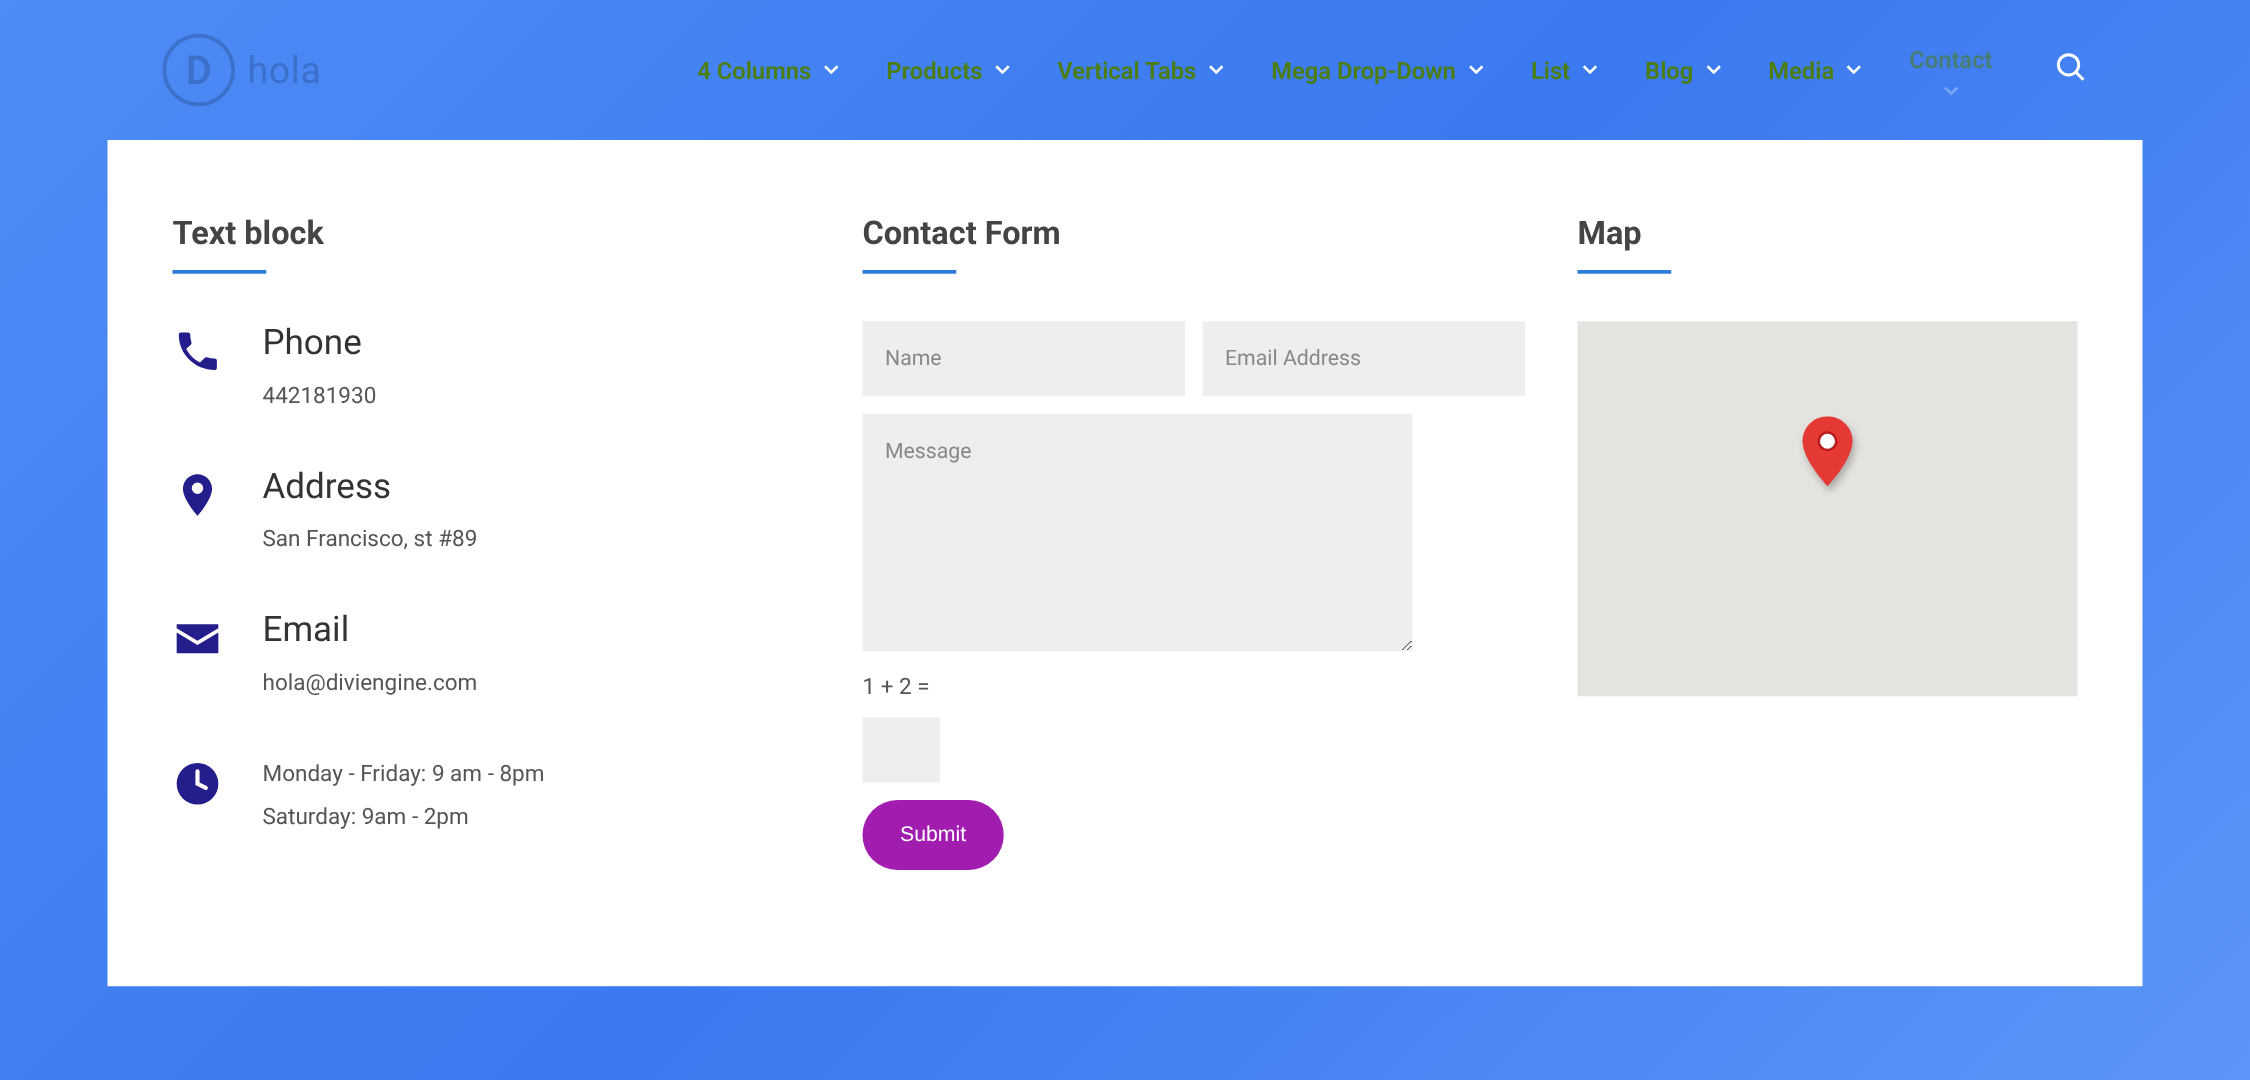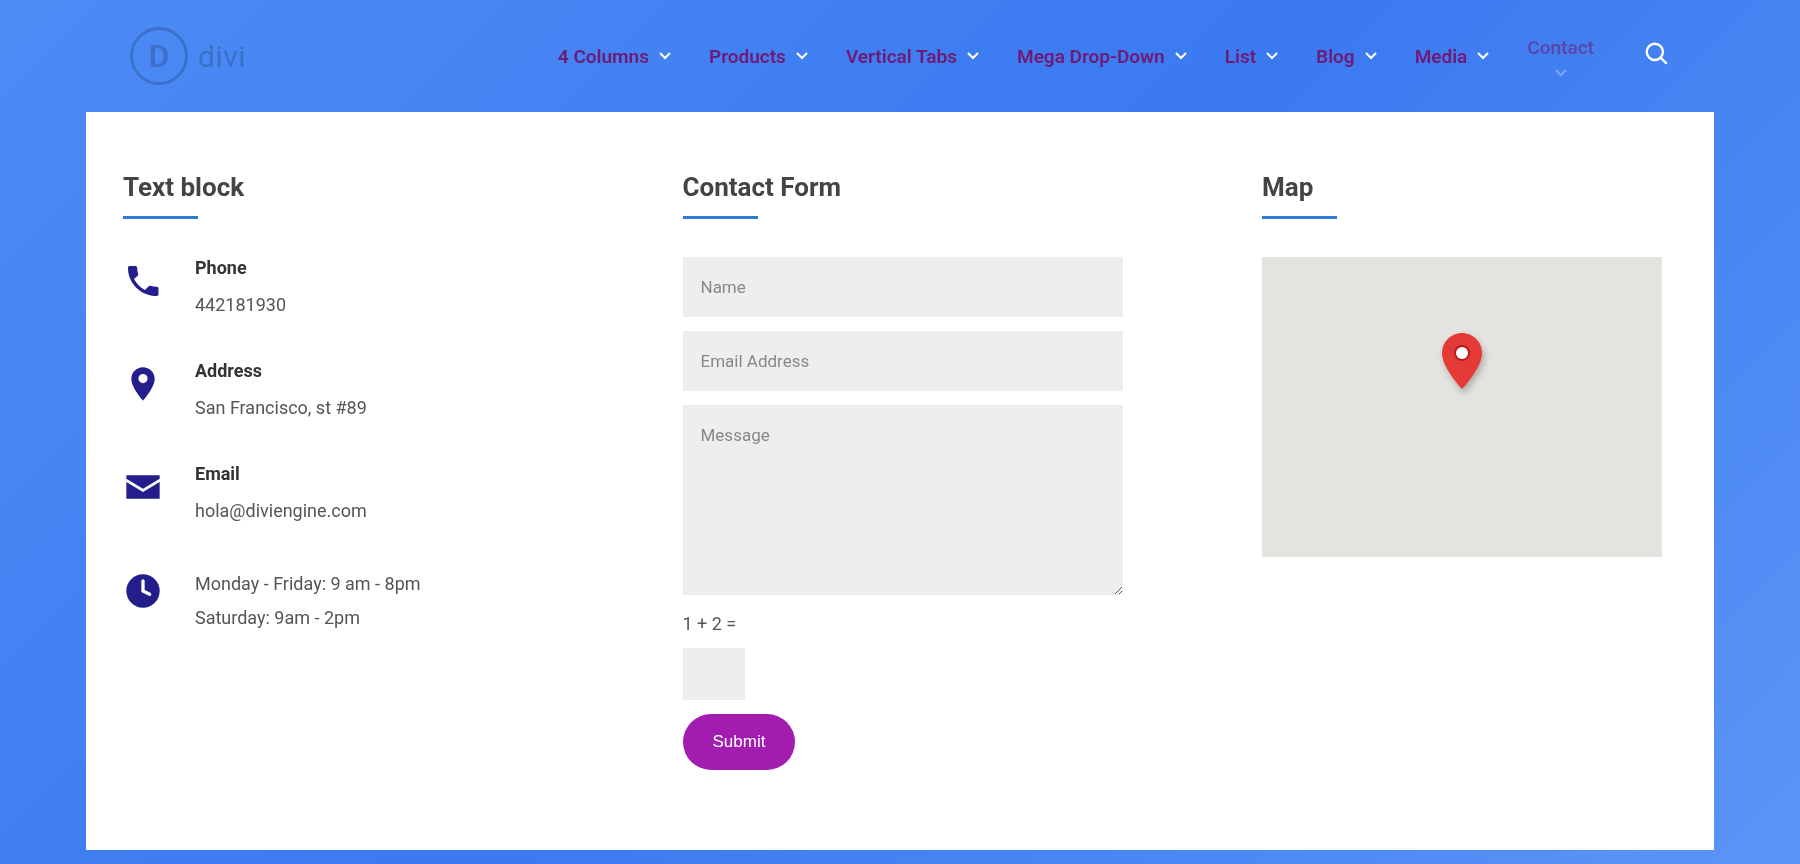--- a/index.html
+++ b/index.html
@@ -39,42 +39,42 @@
   .logo-text { font-size: 30px; letter-spacing: 0.5px; }
   .nav {
     display: flex;
     align-items: center;
     gap: 38px;
   }
   .nav-item {
     display: flex;
     align-items: center;
     gap: 10px;
-    color: #701a75;
+    color: #4d7c0f;
     font-size: 19px;
     font-weight: 600;
     cursor: pointer;
     white-space: nowrap;
   }
   .nav-item.dim { opacity: 0.55; flex-direction: column; }
   .chev { display: inline-flex; }
   .chev svg { width: 12px; height: 8px; }
   .search-btn {
     margin-left: 12px;
     cursor: pointer;
     color: #fff;
   }
   .search-btn svg { width: 26px; height: 26px; }
 
   .card {
     background: #ffffff;
     margin: 0 auto;
     width: 1628px;
     min-height: 640px;
-    padding: 60px 52px 80px 37px;
+    padding: 60px 52px 80px 52px;
     display: grid;
     grid-template-columns: 420px 440px 400px;
     gap: 30px;
     justify-content: space-between;
   }
 
   .section-title {
     font-size: 26px;
     font-weight: 700;
     color: #444;
@@ -94,24 +94,24 @@
     align-items: flex-start;
   }
   .info-icon {
     width: 40px;
     height: 40px;
     color: #241d8c;
     flex-shrink: 0;
     margin-top: 4px;
   }
   .info-icon svg { width: 100%; height: 100%; }
-  .info-title { font-size: 18px; font-weight: 700; color: #333; margin-bottom: 10px; }
+  .info-title { font-size: 28px; font-weight: 400; color: #333; margin-bottom: 10px; }
   .info-text { font-size: 18px; color: #555; line-height: 1.9; }
 
-  .form-row { display: flex; gap: 14px; margin-bottom: 14px; flex-direction: column; }
+  .form-row { display: flex; gap: 14px; margin-bottom: 14px; }
   .text-input {
     flex: 1;
     background: #eeeeee;
     border: none;
     padding: 20px 18px;
     font-size: 17px;
     color: #555;
     font-family: inherit;
   }
   .text-input::placeholder { color: #888; }
@@ -164,21 +164,21 @@
     height: 56px;
   }
   .map-pin svg { width: 100%; height: 100%; filter: drop-shadow(2px 4px 3px rgba(0,0,0,0.25)); }
 </style>
 </head>
 <body>
 
 <div class="header">
   <div class="logo">
     <div class="logo-circle">D</div>
-    <div class="logo-text">divi</div>
+    <div class="logo-text">hola</div>
   </div>
   <nav class="nav">
     <div class="nav-item">
       <span>4 Columns</span>
       <span class="chev">
           <svg viewBox="0 0 12 8">
             <path d="M1 1l5 5 5-5" stroke="#fff" stroke-width="2" fill="none"></path>
           </svg>
         </span>
     </div>

